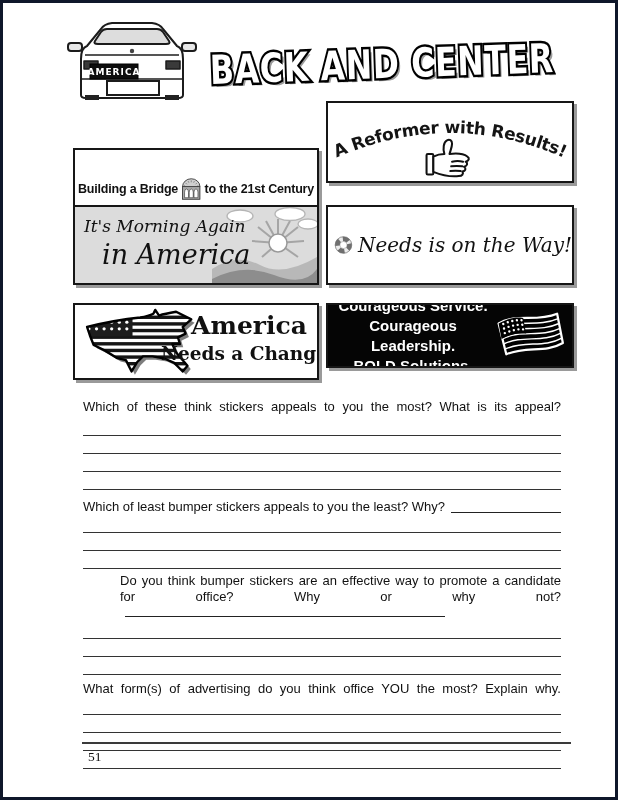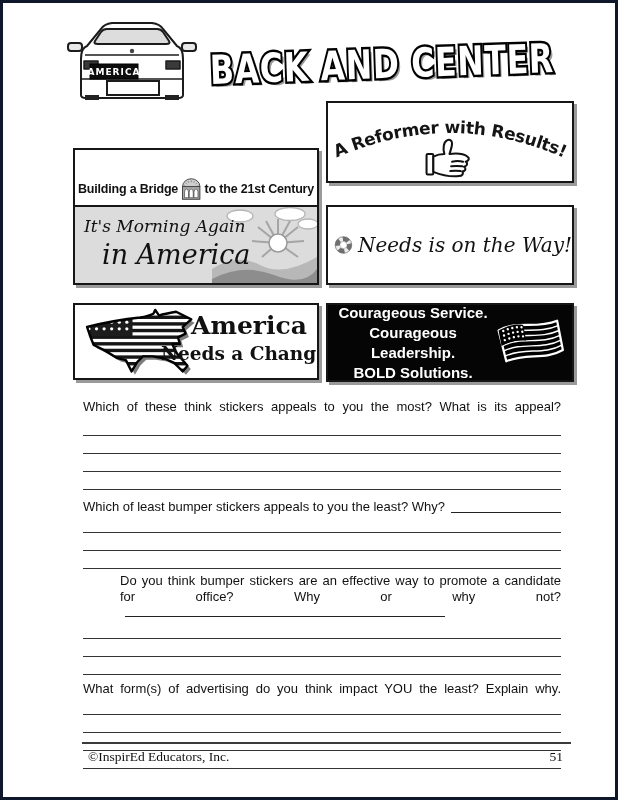--- a/index.html
+++ b/index.html
@@ -17,21 +17,21 @@
   
   .sticker{
     position:absolute;box-sizing:border-box;background:#fff;
     border:2px solid #161616;box-shadow:3px 3px 0 #9a9a9a;overflow:hidden;
   }
   #s1{left:70px;top:98px;width:246px;height:82px;}
   #s2{left:323px;top:98px;width:248px;height:82px;}
   #s3{left:70px;top:202px;width:246px;height:80px;}
   #s4{left:323px;top:202px;width:248px;height:80px;}
   #s5{left:70px;top:300px;width:246px;height:77px;}
-  #s6{left:323px;top:300px;width:248px;height:79px;}
+  #s6{left:323px;top:300px;width:248px;height:65px;}
 
   #s1{display:flex;align-items:center;justify-content:center;gap:3px;padding:0 3px;margin-top:47px;}
   #s1 .bridge-text{font-weight:bold;font-size:12.5px;letter-spacing:-.2px;white-space:nowrap;}
 
   #s3{background:#dcdcdc;}
   #s3 .morn1{position:absolute;left:9px;top:9px;font-family:"DejaVu Serif",serif;
              font-style:italic;font-size:17px;white-space:nowrap;}
   #s3 .morn2{position:absolute;left:27px;top:32px;font-family:"DejaVu Serif",serif;
              font-style:italic;font-size:27px;white-space:nowrap;}
   #s3 svg{position:absolute;right:0;top:0;}
@@ -295,31 +295,30 @@
         <div class="answer-line"></div>
       </div>
 
     <p class="q-text no-spread" id="q3"><span>Do you think bumper stickers are an effective way to promote a candidate for office? Why or why not?</span><span class="inline-blank-fixed"></span></p>
     <div>
         <div class="answer-line"></div>
         <div class="answer-line"></div>
         <div class="answer-line"></div>
       </div>
 
-    <p class="q-text" id="q4">What form(s) of advertising do you think impact YOU the least? Explain why.</p>
+    <p class="q-text" id="q4">What form(s) of advertising do you think office YOU the most? Explain why.</p>
     <div>
         <div class="answer-line"></div>
         <div class="answer-line"></div>
         <div class="answer-line"></div>
         <div class="answer-line"></div>
       </div>
 
   </div>
 
   <div class="footer">
     <div class="sep"></div>
     <div class="row">
-      <span>©InspirEd Educators, Inc.</span>
       <span>51</span>
     </div>
   </div>
 
 </div>
 
 </body></html>

